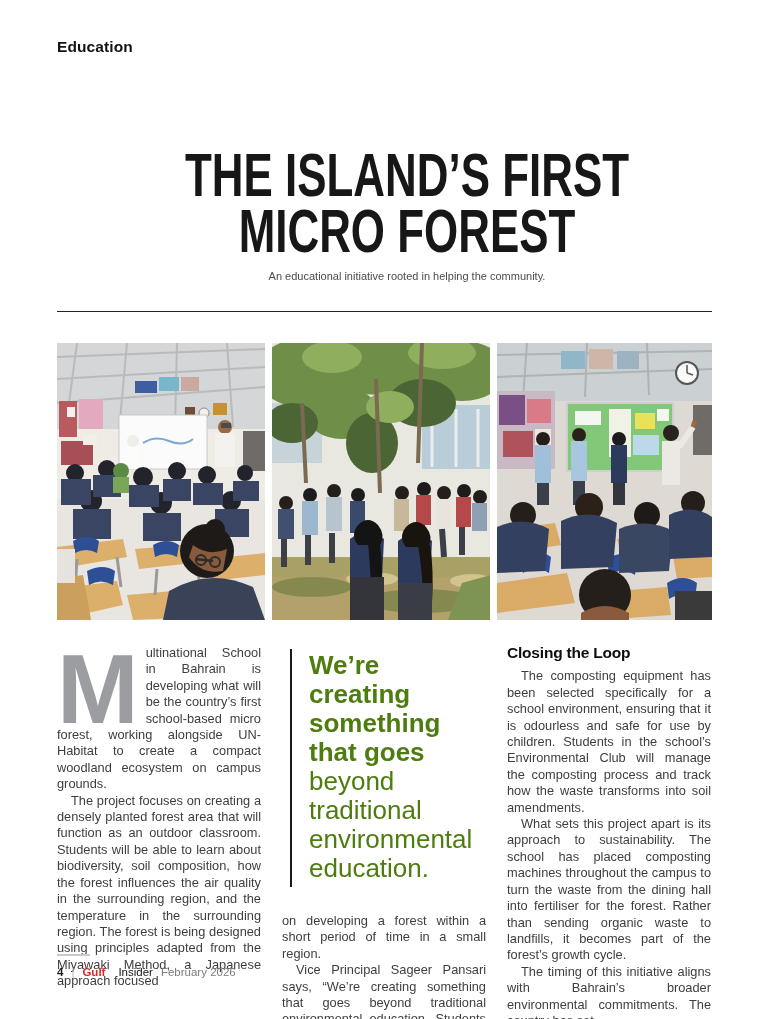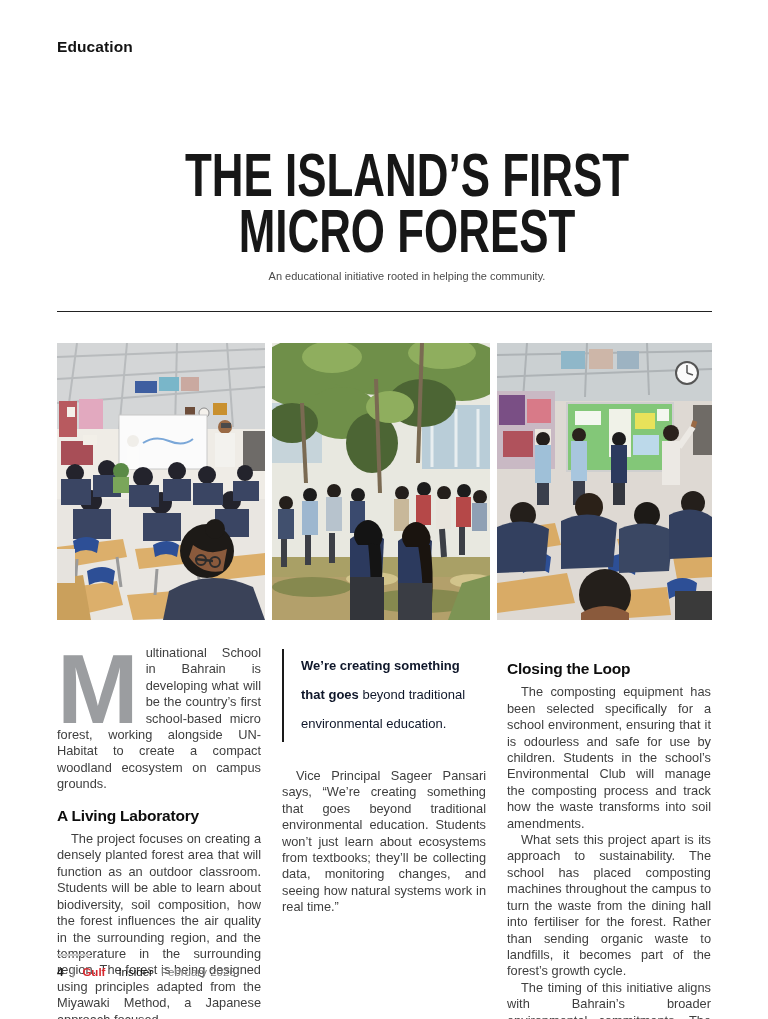--- a/index.html
+++ b/index.html
@@ -37,22 +37,22 @@
     font-size:15.5px; font-weight:700; color:#0d0d0d;
     margin:15px 0 7px 0; letter-spacing:-0.2px; text-align:left;
   }
   .para { margin:0; }
   .para.indent { text-indent:14px; }
   .dropcap {
     float:left; font-size:98px; line-height:76px; font-weight:700;
     color:#9b9da0; margin:6px 7px 0 0;
   }
   .quote {
-    border-left:2.5px solid #1a1a1a; padding:2px 0 4px 17px; margin:4px 6px 26px 0;
-    font-size:13px; line-height:29px; color:#0f172a; text-align:left;
+    border-left:2.5px solid #1a1a1a; padding:2px 0 4px 17px; margin:4px 6px 26px 8px;
+    font-size:26px; line-height:29px; color:#4d7c0f; text-align:left;
   }
   .quote .q-bold { font-weight:700; }
 
   .footer-tick {
     position:absolute; left:57px; top:954px; width:33px; height:0;
     border-top:2px solid #c9c9c9;
   }
   .footer {
     position:absolute; left:57px; top:966px; font-size:11.5px;
     display:flex; gap:8px; align-items:baseline;
@@ -321,31 +321,31 @@
           <rect x="178" y="248" width="37" height="29" fill="#3a3a3a"></rect>
         </g>
       </svg>
     </figure>
   </div>
 
   <div class="cols">
 
     <div class="col">
       <p class="para"><span class="dropcap">M</span><span>ultinational School in Bahrain is developing what will be the country’s first school-based micro forest, working alongside UN-Habitat to create a compact woodland ecosystem on campus grounds.</span></p>
-      <h3>A Living Laboratory</h3>
       <p class="para indent">The project focuses on creating a densely planted forest area that will function as an outdoor classroom. Students will be able to learn about biodiversity, soil composition, how the forest influences the air quality in the surrounding region, and the temperature in the surrounding region. The forest is being designed using principles adapted from the Miyawaki Method, a Japanese approach focused</p>
     </div>
 
     <div class="col">
       <div class="quote"><span class="q-bold">We’re creating something that goes</span><span> beyond traditional environmental education.</span></div>
+      <p class="para">on developing a forest within a short period of time in a small region.</p>
       <p class="para indent">Vice Principal Sageer Pansari says, “We’re creating something that goes beyond traditional environmental education. Students won’t just learn about ecosystems from textbooks; they’ll be collecting data, monitoring changes, and seeing how natural systems work in real time.”</p>
     </div>
 
     <div class="col">
-      <h3 style="margin-top:16px">Closing the Loop</h3>
+      <h3 style="margin-top:0">Closing the Loop</h3>
       <p class="para indent">The composting equipment has been selected specifically for a school environment, ensuring that it is odourless and safe for use by children. Students in the school’s Environmental Club will manage the composting process and track how the waste transforms into soil amendments.</p>
       <p class="para indent">What sets this project apart is its approach to sustainability. The school has placed composting machines throughout the campus to turn the waste from the dining hall into fertiliser for the forest. Rather than sending organic waste to landfills, it becomes part of the forest’s growth cycle.</p>
       <p class="para indent">The timing of this initiative aligns with Bahrain’s broader environmental commitments. The country has set</p>
     </div>
 
   </div>
 
   <div class="footer-tick"></div>
   <div class="footer">
     <span class="page-num">4</span>

